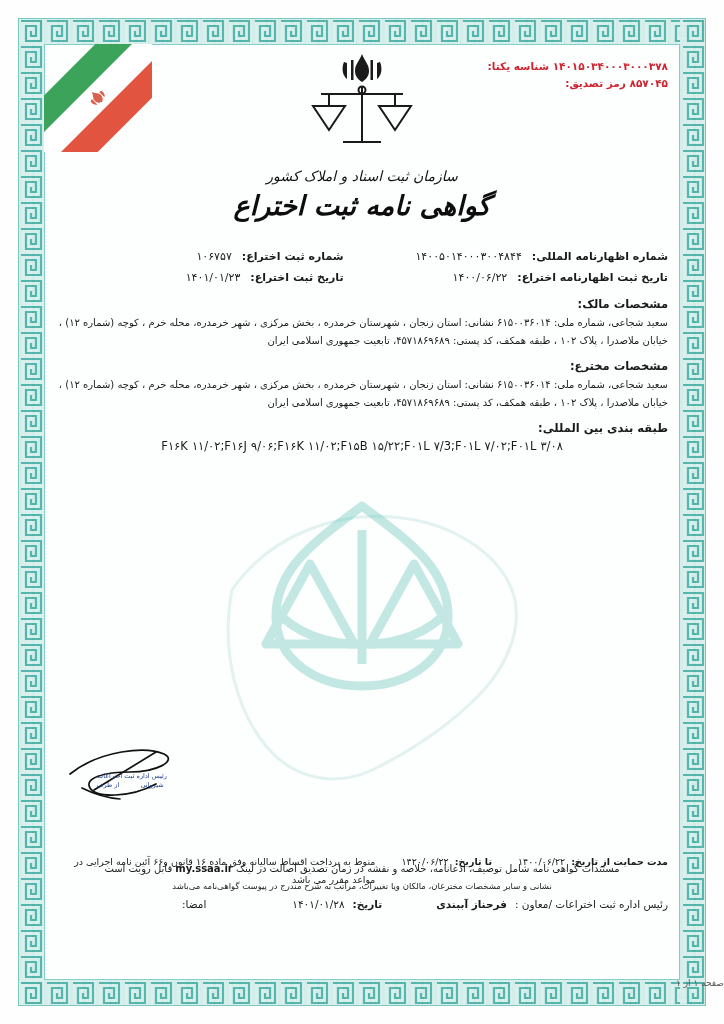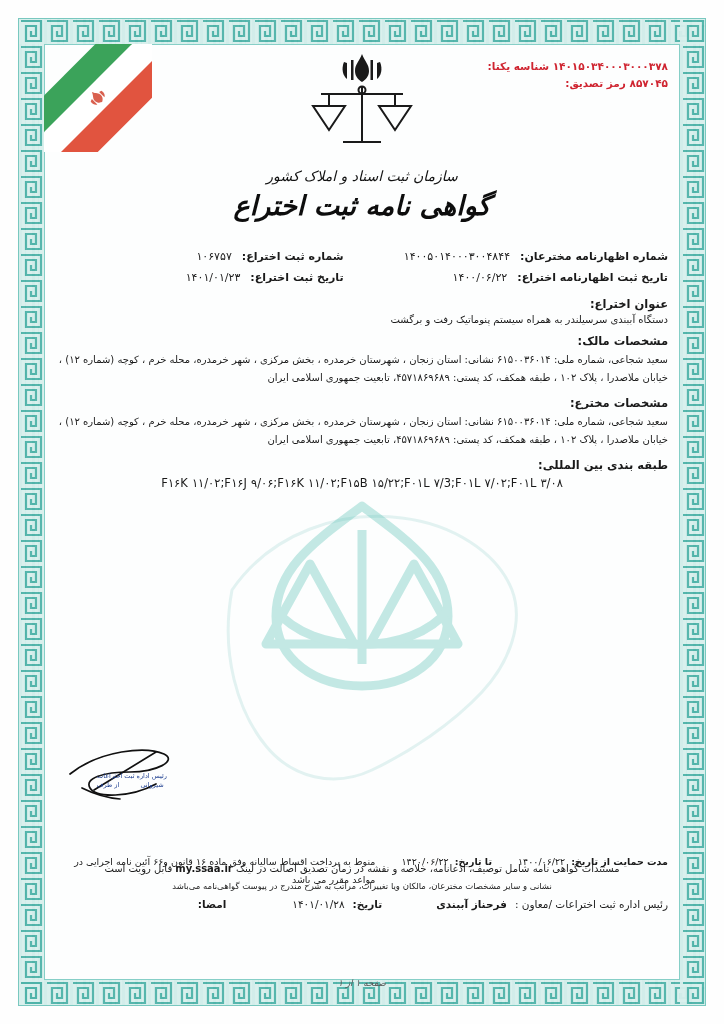--- a/index.html
+++ b/index.html
@@ -81,31 +81,31 @@
   .fline{display:flex;align-items:baseline;font-size:9.5px;line-height:18px;}
   .fline .lbl{font-weight:bold;white-space:nowrap;}
   .fline .val{margin-right:6px;margin-left:26px;white-space:nowrap;}
   .fline .note{margin-right:auto;}
 
   .signrow{display:flex;align-items:flex-start;margin-top:9px;font-size:10.5px;}
   .signrow .chief-lbl{font-weight:normal;}
   .signrow .chief-name{font-weight:bold;margin-right:8px;}
   .signrow .date-lbl{font-weight:bold;margin-right:54px;}
   .signrow .date-val{margin-right:8px;}
-  .signrow .sign-lbl{font-weight:bold;margin-right:66px;}
+  .signrow .sign-lbl{font-weight:normal;margin-right:86px;}
 
   .stamp{position:absolute;left:4px;bottom:104px;width:150px;height:62px;}
 
   .notes{position:absolute;left:0;right:0;bottom:16px;direction:rtl;text-align:center;}
   .notes .n1{font-size:10px;line-height:18px;}
   .notes .n1 .link{font-weight:bold;}
   .notes .n2{font-size:8.5px;line-height:16px;color:#222;}
 
-  .pagenum{position:absolute;left:0;right:0;bottom:-6px;text-align:center;
-    font-size:9px;color:#555;font-style:italic;}
+  .pagenum{position:absolute;left:0;right:0;bottom:-6px;text-align:right;
+    font-size:9px;color:#555;}
 </style>
 </head>
 <body>
 
 <div class="page">
 
   <div class="border-band"></div>
 
   <svg class="meander top" viewBox="0 0 688 26" preserveAspectRatio="none">
     <defs>
@@ -194,43 +194,39 @@
           <circle cx="59" cy="40" r="3.5"></circle>
         </g>
       </svg>
       <div class="org-line">سازمان ثبت اسناد و املاک کشور</div>
       <div class="cert-title">گواهی نامه ثبت اختراع</div>
     </div>
 
     <div class="rows">
       <div class="kvrow">
         <div class="pair right">
-          <span class="lbl">شماره اظهارنامه مخترعان:</span>
+          <span class="lbl">شماره اظهارنامه المللی:</span>
           <span class="val">۱۴۰۰۵۰۱۴۰۰۰۳۰۰۴۸۴۴</span>
         </div>
         <div class="pair left">
           <span class="lbl">شماره ثبت اختراع:</span>
           <span class="val">۱۰۶۷۵۷</span>
         </div>
       </div>
       <div class="kvrow">
         <div class="pair right">
           <span class="lbl">تاریخ ثبت اظهارنامه اختراع:</span>
           <span class="val">۱۴۰۰/۰۶/۲۲</span>
         </div>
         <div class="pair left">
           <span class="lbl">تاریخ ثبت اختراع:</span>
           <span class="val">۱۴۰۱/۰۱/۲۳</span>
         </div>
       </div>
 
-      <div class="section">
-        <div class="sec-label">عنوان اختراع:</div>
-        <div class="title-body">دستگاه آببندی سرسیلندر به همراه سیستم پنوماتیک رفت و برگشت</div>
-      </div>
 
       <div class="section">
         <div class="sec-label">مشخصات مالک:</div>
         <div class="sec-body">سعید شجاعی، شماره ملی: ۶۱۵۰۰۳۶۰۱۴ نشانی: استان زنجان ، شهرستان خرمدره ، بخش مرکزی ، شهر خرمدره، محله خرم ، کوچه (شماره ۱۲) ،</div>
         <div class="sec-body" style="margin-top:0">خیابان ملاصدرا ، پلاک ۱۰۲ ، طبقه همکف، کد پستی: ۴۵۷۱۸۶۹۶۸۹، تابعیت جمهوری اسلامی ایران</div>
       </div>
 
       <div class="section">
         <div class="sec-label">مشخصات مخترع:</div>
         <div class="sec-body">سعید شجاعی، شماره ملی: ۶۱۵۰۰۳۶۰۱۴ نشانی: استان زنجان ، شهرستان خرمدره ، بخش مرکزی ، شهر خرمدره، محله خرم ، کوچه (شماره ۱۲) ،</div>

